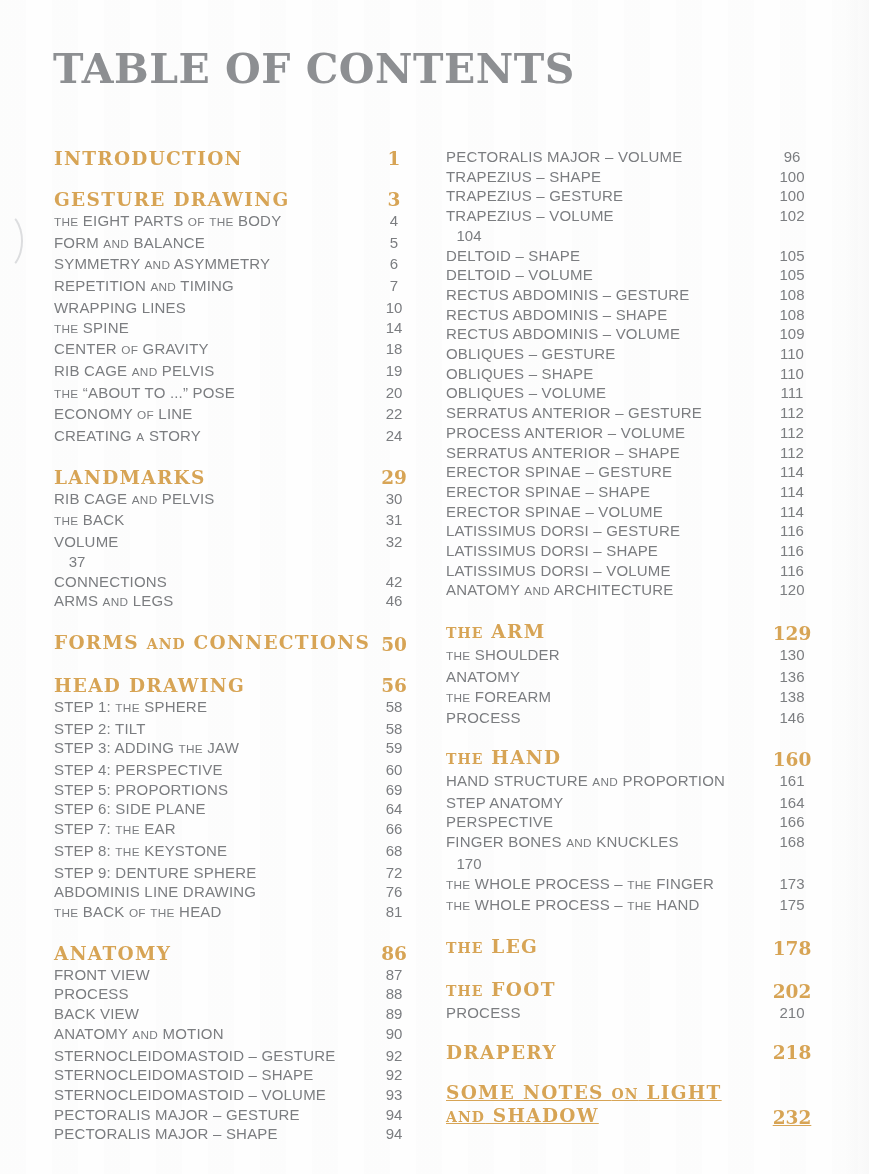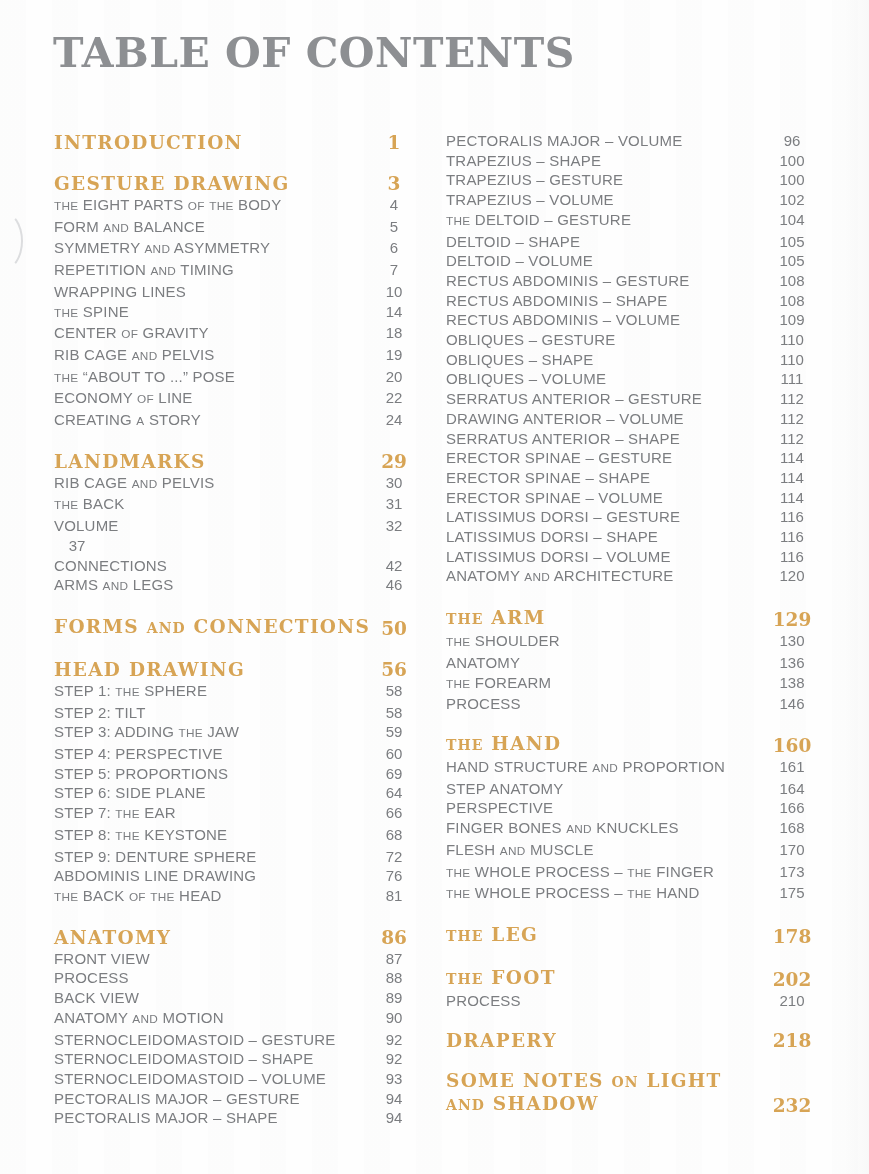--- a/index.html
+++ b/index.html
@@ -11,39 +11,39 @@
   .page{
     position:relative;
     width:869px;height:1174px;
     background:#fefefe;
     background-image:repeating-linear-gradient(90deg,
       rgba(130,132,138,0.015) 0 26px, rgba(255,255,255,0) 26px 52px);
     overflow:hidden;
     font-family:"Liberation Sans",sans-serif;
   }
   .title{
-    position:absolute;left:53px;top:30px;margin:0;
+    position:absolute;left:53px;top:46px;margin:0;
     font-family:"DejaVu Serif","Liberation Serif",serif;
     font-weight:700;font-size:41px;line-height:1.15;letter-spacing:0.5px;
     color:var(--title-gray);
     white-space:nowrap;
   }
   .col{position:absolute;top:131px;}
   .col-left{left:54px;width:363px;}
   .col-right{left:446px;width:369px;}
   .section{margin-top:18px;}
-  .section.first{margin-top:0;}
+  .section.first{margin-top:16px;}
   .hrow{
     display:flex;justify-content:space-between;align-items:flex-end;
     line-height:23px;
     font-family:"DejaVu Serif","Liberation Serif",serif;
     font-weight:700;font-size:18.5px;letter-spacing:1.3px;
     color:var(--gold);
   }
-  .hrow.multi{line-height:21.5px;}
+  .hrow.multi{line-height:21.5px;text-decoration:underline;}
   .hrow .sc{font-size:14px;letter-spacing:1.1px;}
   .hrow .pg{font-size:18.5px;letter-spacing:0;}
   .row{
     display:flex;justify-content:space-between;
     line-height:19.7px;font-size:15px;letter-spacing:0.2px;
     color:var(--gray);
   }
   .row .sc{font-size:11.8px;letter-spacing:0.3px;}
   .lab,.hlabel{flex:1 1 auto;min-width:0;}
   .pg{flex:0 0 46px;width:46px;text-align:center;letter-spacing:0;}
@@ -261,21 +261,20 @@
         </div>
         <div class="row">
           <span class="lab">TRAPEZIUS – GESTURE</span>
           <span class="pg">100</span>
         </div>
         <div class="row">
           <span class="lab">TRAPEZIUS – VOLUME</span>
           <span class="pg">102</span>
         </div>
         <div class="row">
-          <span class="lab"><span class="sc">THE</span> DELTOID – GESTURE</span>
           <span class="pg">104</span>
         </div>
         <div class="row">
           <span class="lab">DELTOID – SHAPE</span>
           <span class="pg">105</span>
         </div>
         <div class="row">
           <span class="lab">DELTOID – VOLUME</span>
           <span class="pg">105</span>
         </div>
@@ -301,21 +300,21 @@
         </div>
         <div class="row">
           <span class="lab">OBLIQUES – VOLUME</span>
           <span class="pg">111</span>
         </div>
         <div class="row">
           <span class="lab">SERRATUS ANTERIOR – GESTURE</span>
           <span class="pg">112</span>
         </div>
         <div class="row">
-          <span class="lab">DRAWING ANTERIOR – VOLUME</span>
+          <span class="lab">PROCESS ANTERIOR – VOLUME</span>
           <span class="pg">112</span>
         </div>
         <div class="row">
           <span class="lab">SERRATUS ANTERIOR – SHAPE</span>
           <span class="pg">112</span>
         </div>
         <div class="row">
           <span class="lab">ERECTOR SPINAE – GESTURE</span>
           <span class="pg">114</span>
         </div>
@@ -381,21 +380,20 @@
         </div>
         <div class="row">
           <span class="lab">PERSPECTIVE</span>
           <span class="pg">166</span>
         </div>
         <div class="row">
           <span class="lab">FINGER BONES <span class="sc">AND</span> KNUCKLES</span>
           <span class="pg">168</span>
         </div>
         <div class="row">
-          <span class="lab">FLESH <span class="sc">AND</span> MUSCLE</span>
           <span class="pg">170</span>
         </div>
         <div class="row">
           <span class="lab"><span class="sc">THE</span> WHOLE PROCESS – <span class="sc">THE</span> FINGER</span>
           <span class="pg">173</span>
         </div>
         <div class="row">
           <span class="lab"><span class="sc">THE</span> WHOLE PROCESS – <span class="sc">THE</span> HAND</span>
           <span class="pg">175</span>
         </div>

